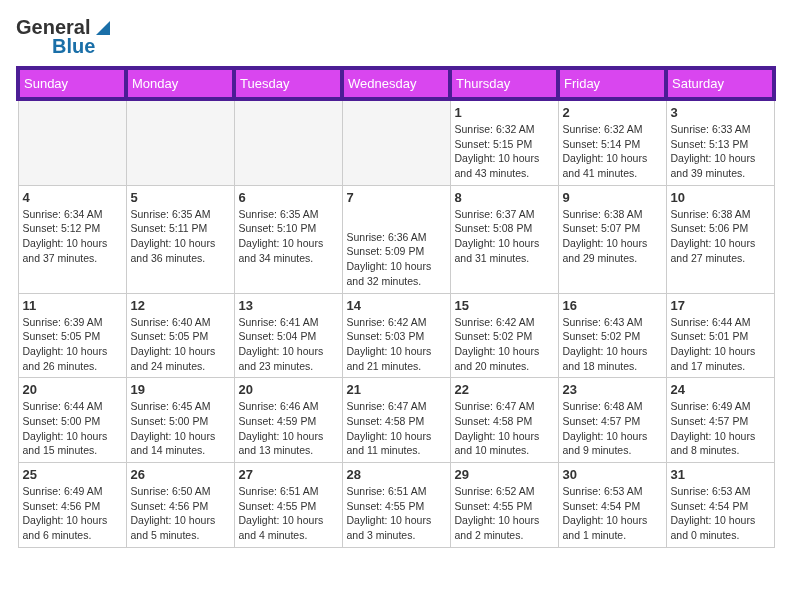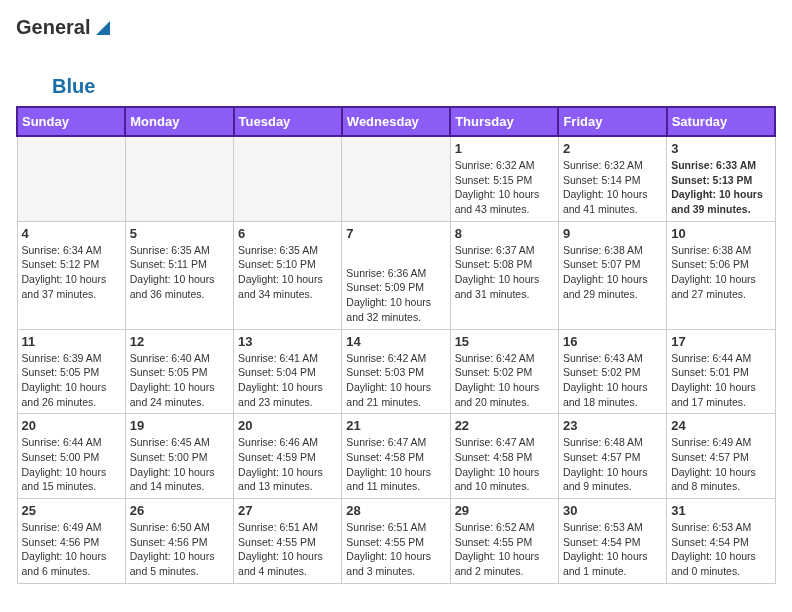--- a/index.html
+++ b/index.html
@@ -13,47 +13,46 @@
     .header {
       display: flex;
       justify-content: space-between;
       align-items: flex-start;
       margin-bottom: 8px;
     }
     .logo {
       display: flex;
       flex-direction: column;
       align-items: flex-start;
-      gap: 40px;
     }
     .title-block {
       text-align: right;
     }
     .main-title {
       font-size: 32px;
       font-weight: bold;
       color: #333;
     }
     .subtitle {
       font-size: 16px;
       color: #333;
     }
     .calendar {
       width: 100%;
       border-collapse: collapse;
       font-size: 11px;
     }
     .calendar th {
-      background: #8b5cf6;
+      background: #d946ef;
       color: #fff;
       padding: 6px 4px;
       text-align: left;
       font-size: 13px;
-      font-weight: bold;
-      border: 2px solid #4c1d95;
+      font-weight: normal;
+      border: 4px solid #4c1d95;
     }
     .calendar td {
       border: 1px solid #ccc;
       vertical-align: top;
       padding: 4px;
       width: calc(100% / 7);
       min-height: 80px;
       background: #fff;
     }
     .calendar td.empty {
@@ -115,21 +114,21 @@
         </td>
         <td>
           <div class="day-num">2</div>
           <div class="day-info" style="white-space: pre-line;">Sunrise: 6:32 AM
 Sunset: 5:14 PM
 Daylight: 10 hours
 and 41 minutes.</div>
         </td>
         <td>
           <div class="day-num">3</div>
-          <div class="day-info" style="white-space: pre-line; font-weight: bold;">Sunrise: 6:33 AM
+          <div class="day-info" style="white-space: pre-line;">Sunrise: 6:33 AM
 Sunset: 5:13 PM
 Daylight: 10 hours
 and 39 minutes.</div>
         </td>
       </tr>
       <tr>
         <td>
           <div class="day-num">4</div>
           <div class="day-info" style="white-space: pre-line;">Sunrise: 6:34 AM
 Sunset: 5:12 PM

